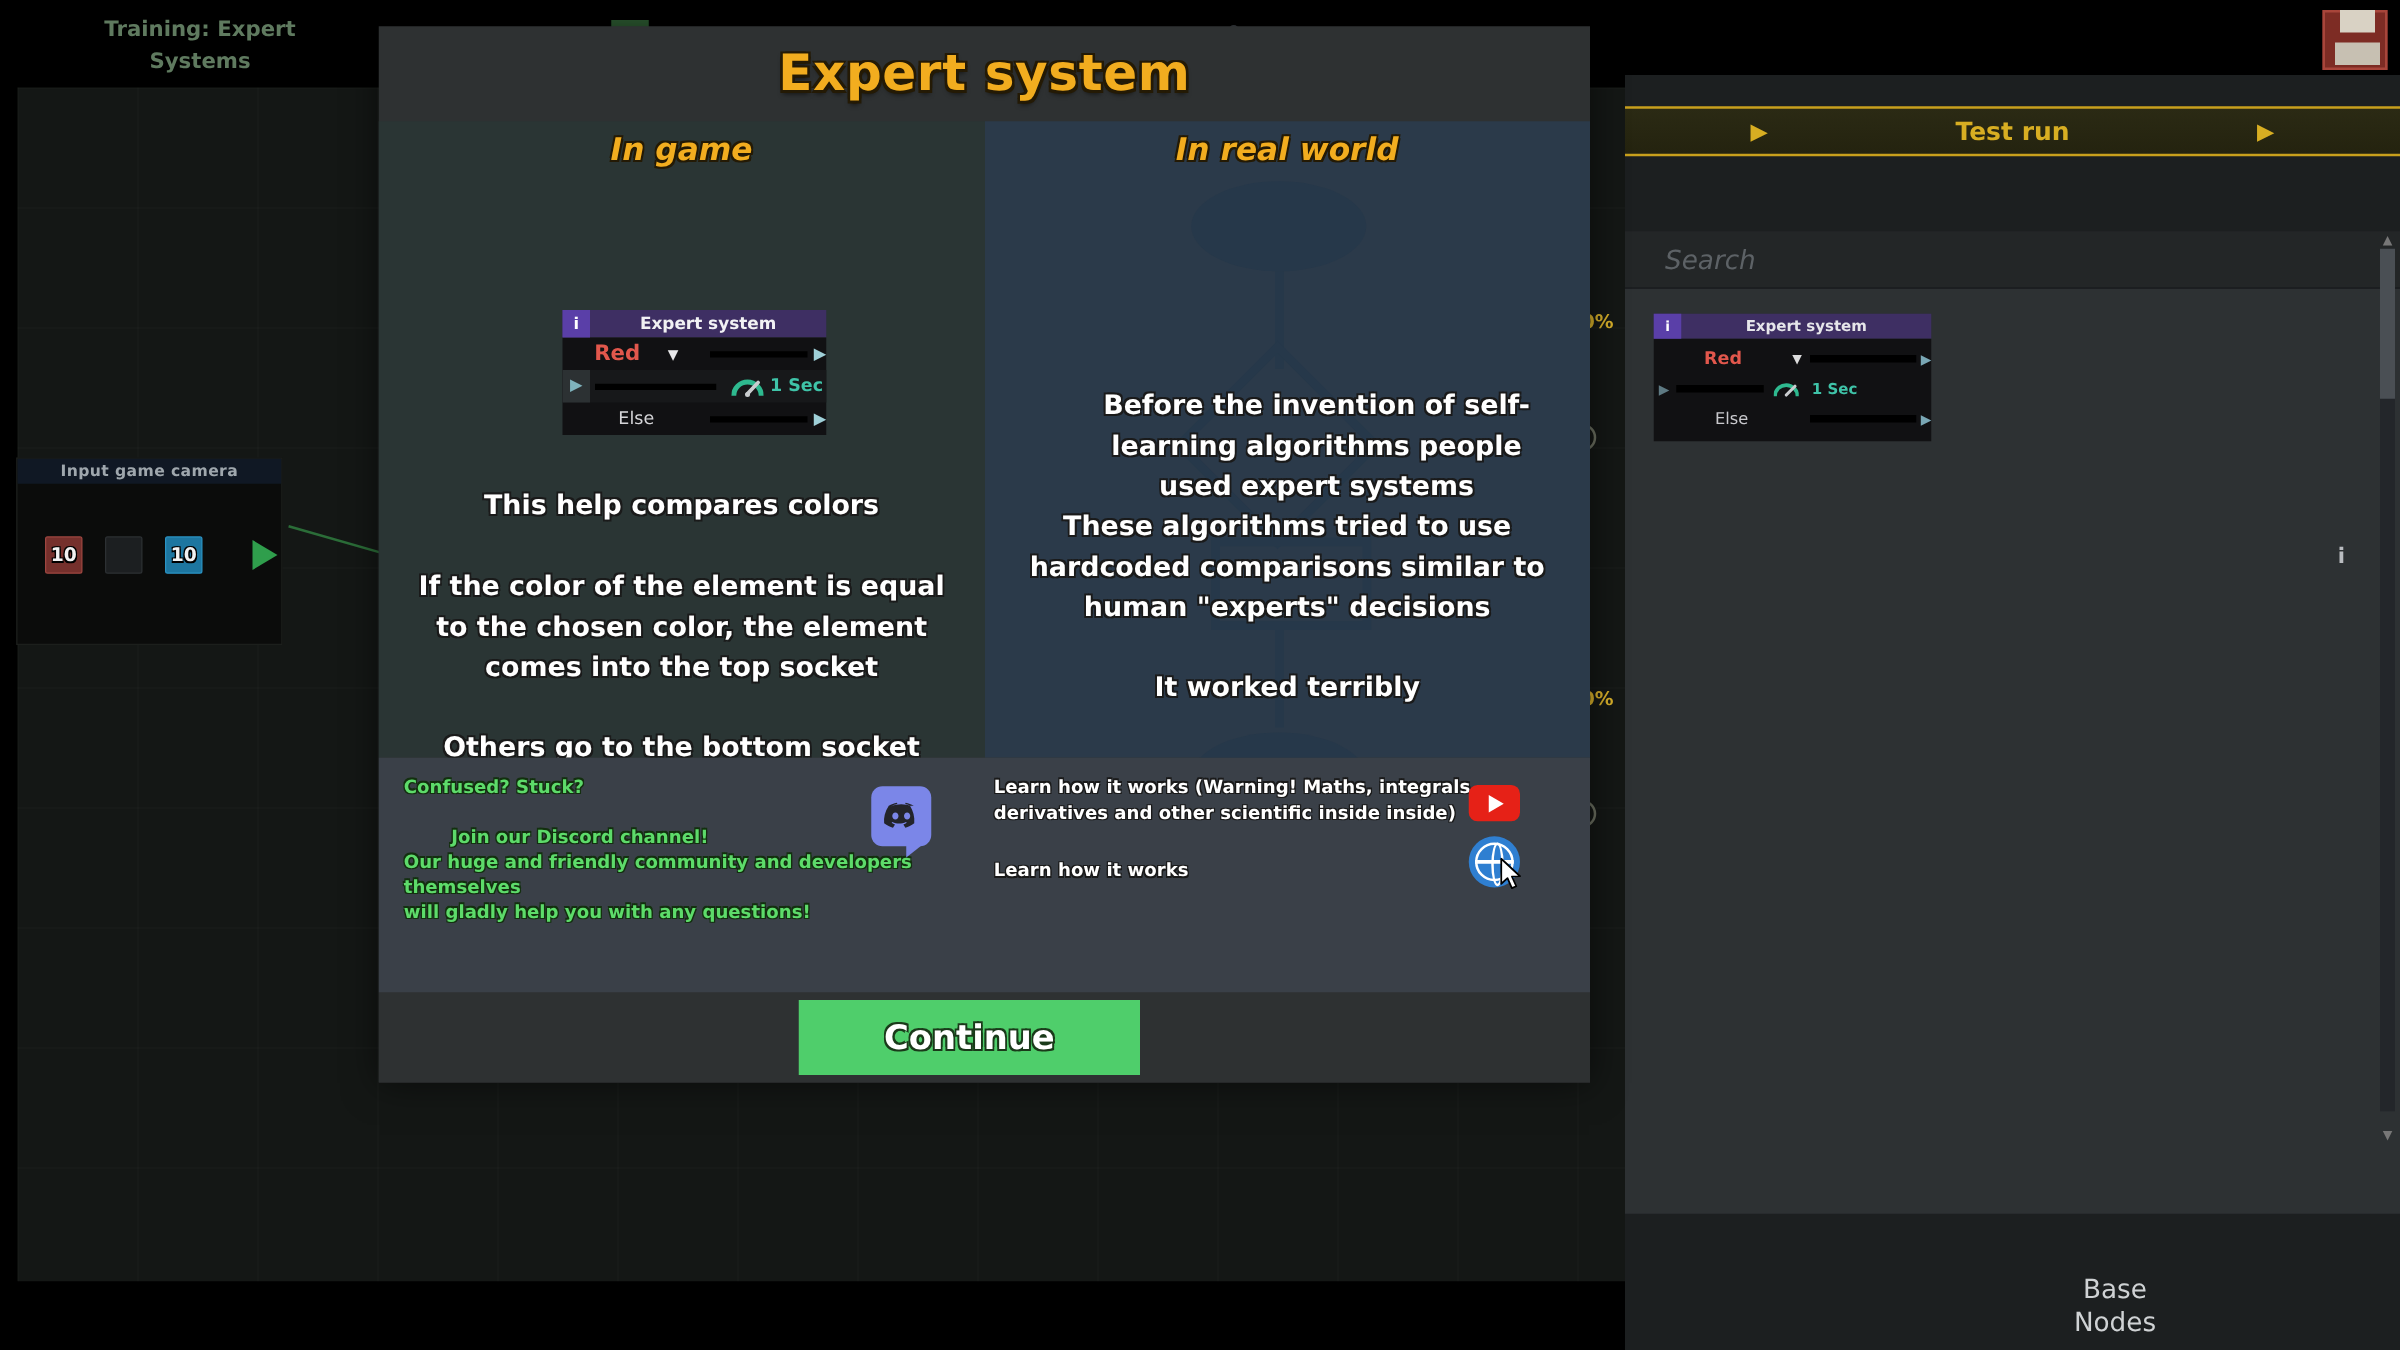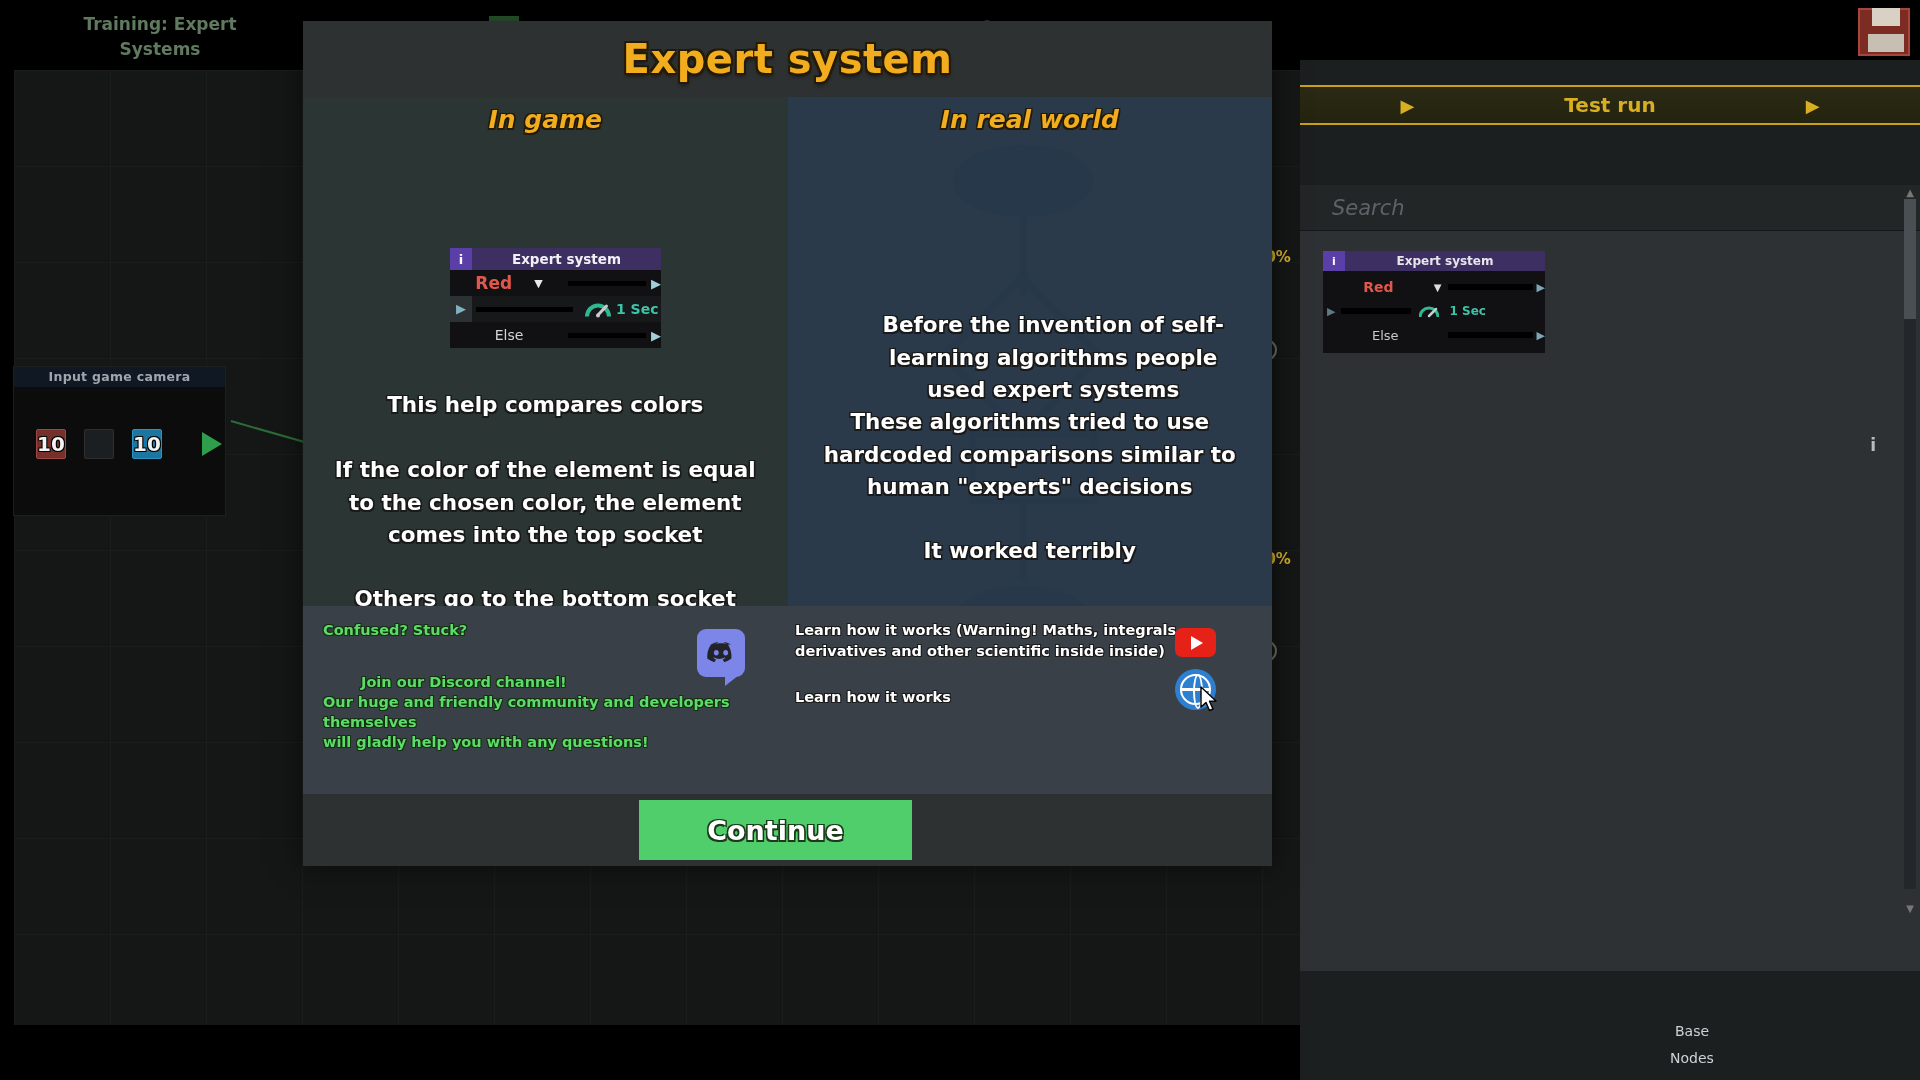--- a/index.html
+++ b/index.html
@@ -40,21 +40,21 @@
   }
   .cam-node-title {
     height: 20px; line-height: 20px; text-align: center;
     background: #101824; color: #9fa7ad;
     font-size: 12.5px; font-weight: bold;
     letter-spacing: .3px;
   }
   .cam-row { position: absolute; left: 22px; top: 62px; display: flex; align-items: center; gap: 18px; }
   .cam-sw { width: 30px; height: 30px; border-radius: 2px;
     display: flex; align-items: center; justify-content: center;
-    font-size: 20px; font-weight: bold; color: #f2f2f2;
+    font-size: 15px; font-weight: bold; color: #f2f2f2;
     text-shadow: -1px -1px 0 #000, 1px -1px 0 #000, -1px 1px 0 #000, 1px 1px 0 #000; }
   .cam-sw.red { background: #75302c; border: 1px solid #9e4640; }
   .cam-sw.blank { background: #1c1f21; border: 1px solid #2c3033; }
   .cam-sw.blue { background: #1d76a0; border: 1px solid #2a93c4; }
   .cam-play { margin-left: 22px; width: 0; height: 0;
     border-left: 20px solid #2f9e4c; border-top: 12px solid transparent; border-bottom: 12px solid transparent; }
   .cam-wire { position: absolute; left: 224px; top: 419px; width: 92px; height: 52px;
     border-top: 2px solid #2f7d3e; transform: rotate(16deg); transform-origin: left center; opacity:.85; }
 
   
@@ -117,21 +117,21 @@
   }
   .scrollbar-bg {
     position:absolute; right: 4px; top: 196px; width: 12px; height: 690px; background:#23262a;
   }
   .scrollbar-th {
     position:absolute; right: 4px; top: 196px; width: 12px; height: 120px; background:#4a4f54;
   }
   .scroll-arrow { position:absolute; right: 6px; color:#777; font-size:10px; }
   .base-nodes {
     position:absolute; right: 168px; bottom: 8px; width: 120px; text-align:center;
-    color:#cfd2d4; font-size: 14px; line-height: 27px;
+    color:#cfd2d4; font-size: 21px; line-height: 27px;
   }
   .save-icon {
     position:absolute; right: 10px; top: 8px; width: 52px; height: 48px;
     background:#7d2c24; border:2px solid #a8453a;
   }
   .save-icon::before { content:''; position:absolute; left:12px; top:-2px; width:28px; height:18px; background:#d9d2c4; }
   .save-icon::after { content:''; position:absolute; left:8px; bottom:2px; width:36px; height:18px; background:#c7c0b2; }
   .top-green { position:absolute; left:489px; top:16px; width:30px; height:8px; background:#2e5d33; }
   .top-dot { position:absolute; left:983px; top:20px; width:8px; height:8px; background:#3a3f44; border-radius:50%; }
 
@@ -220,21 +220,21 @@
   
   .links {
     height: 188px; background: #3a4048; display: flex;
   }
   .links-left { width: 484px; position: relative; padding: 14px 0 0 20px; }
   .links-right { flex: 1; position: relative; padding: 14px 0 0 8px; }
   .glink {
     color: #5ddb6a; font-size: 14.5px; font-weight: bold; line-height: 20px;
     text-shadow: -1px -1px 0 #13300f, 1px -1px 0 #13300f, -1px 1px 0 #13300f, 1px 1px 0 #13300f;
   }
-  .glink.sp { margin-top: 32px; padding-left: 38px; }
+  .glink.sp { margin-top: 20px; padding-left: 38px; }
   .wlink {
     color: #ffffff; font-size: 14.5px; font-weight: bold; line-height: 21px;
     text-shadow: -1px -1px 0 #1a1a1a, 1px -1px 0 #1a1a1a, -1px 1px 0 #1a1a1a, 1px 1px 0 #1a1a1a;
   }
   .discord-badge {
     position: absolute; left: 394px; top: 23px; width: 48px; height: 48px;
     background: #7b86e8; border-radius: 9px;
   }
   .discord-badge::after {
     content:''; position:absolute; left: 28px; bottom: -9px; width: 0; height: 0;

